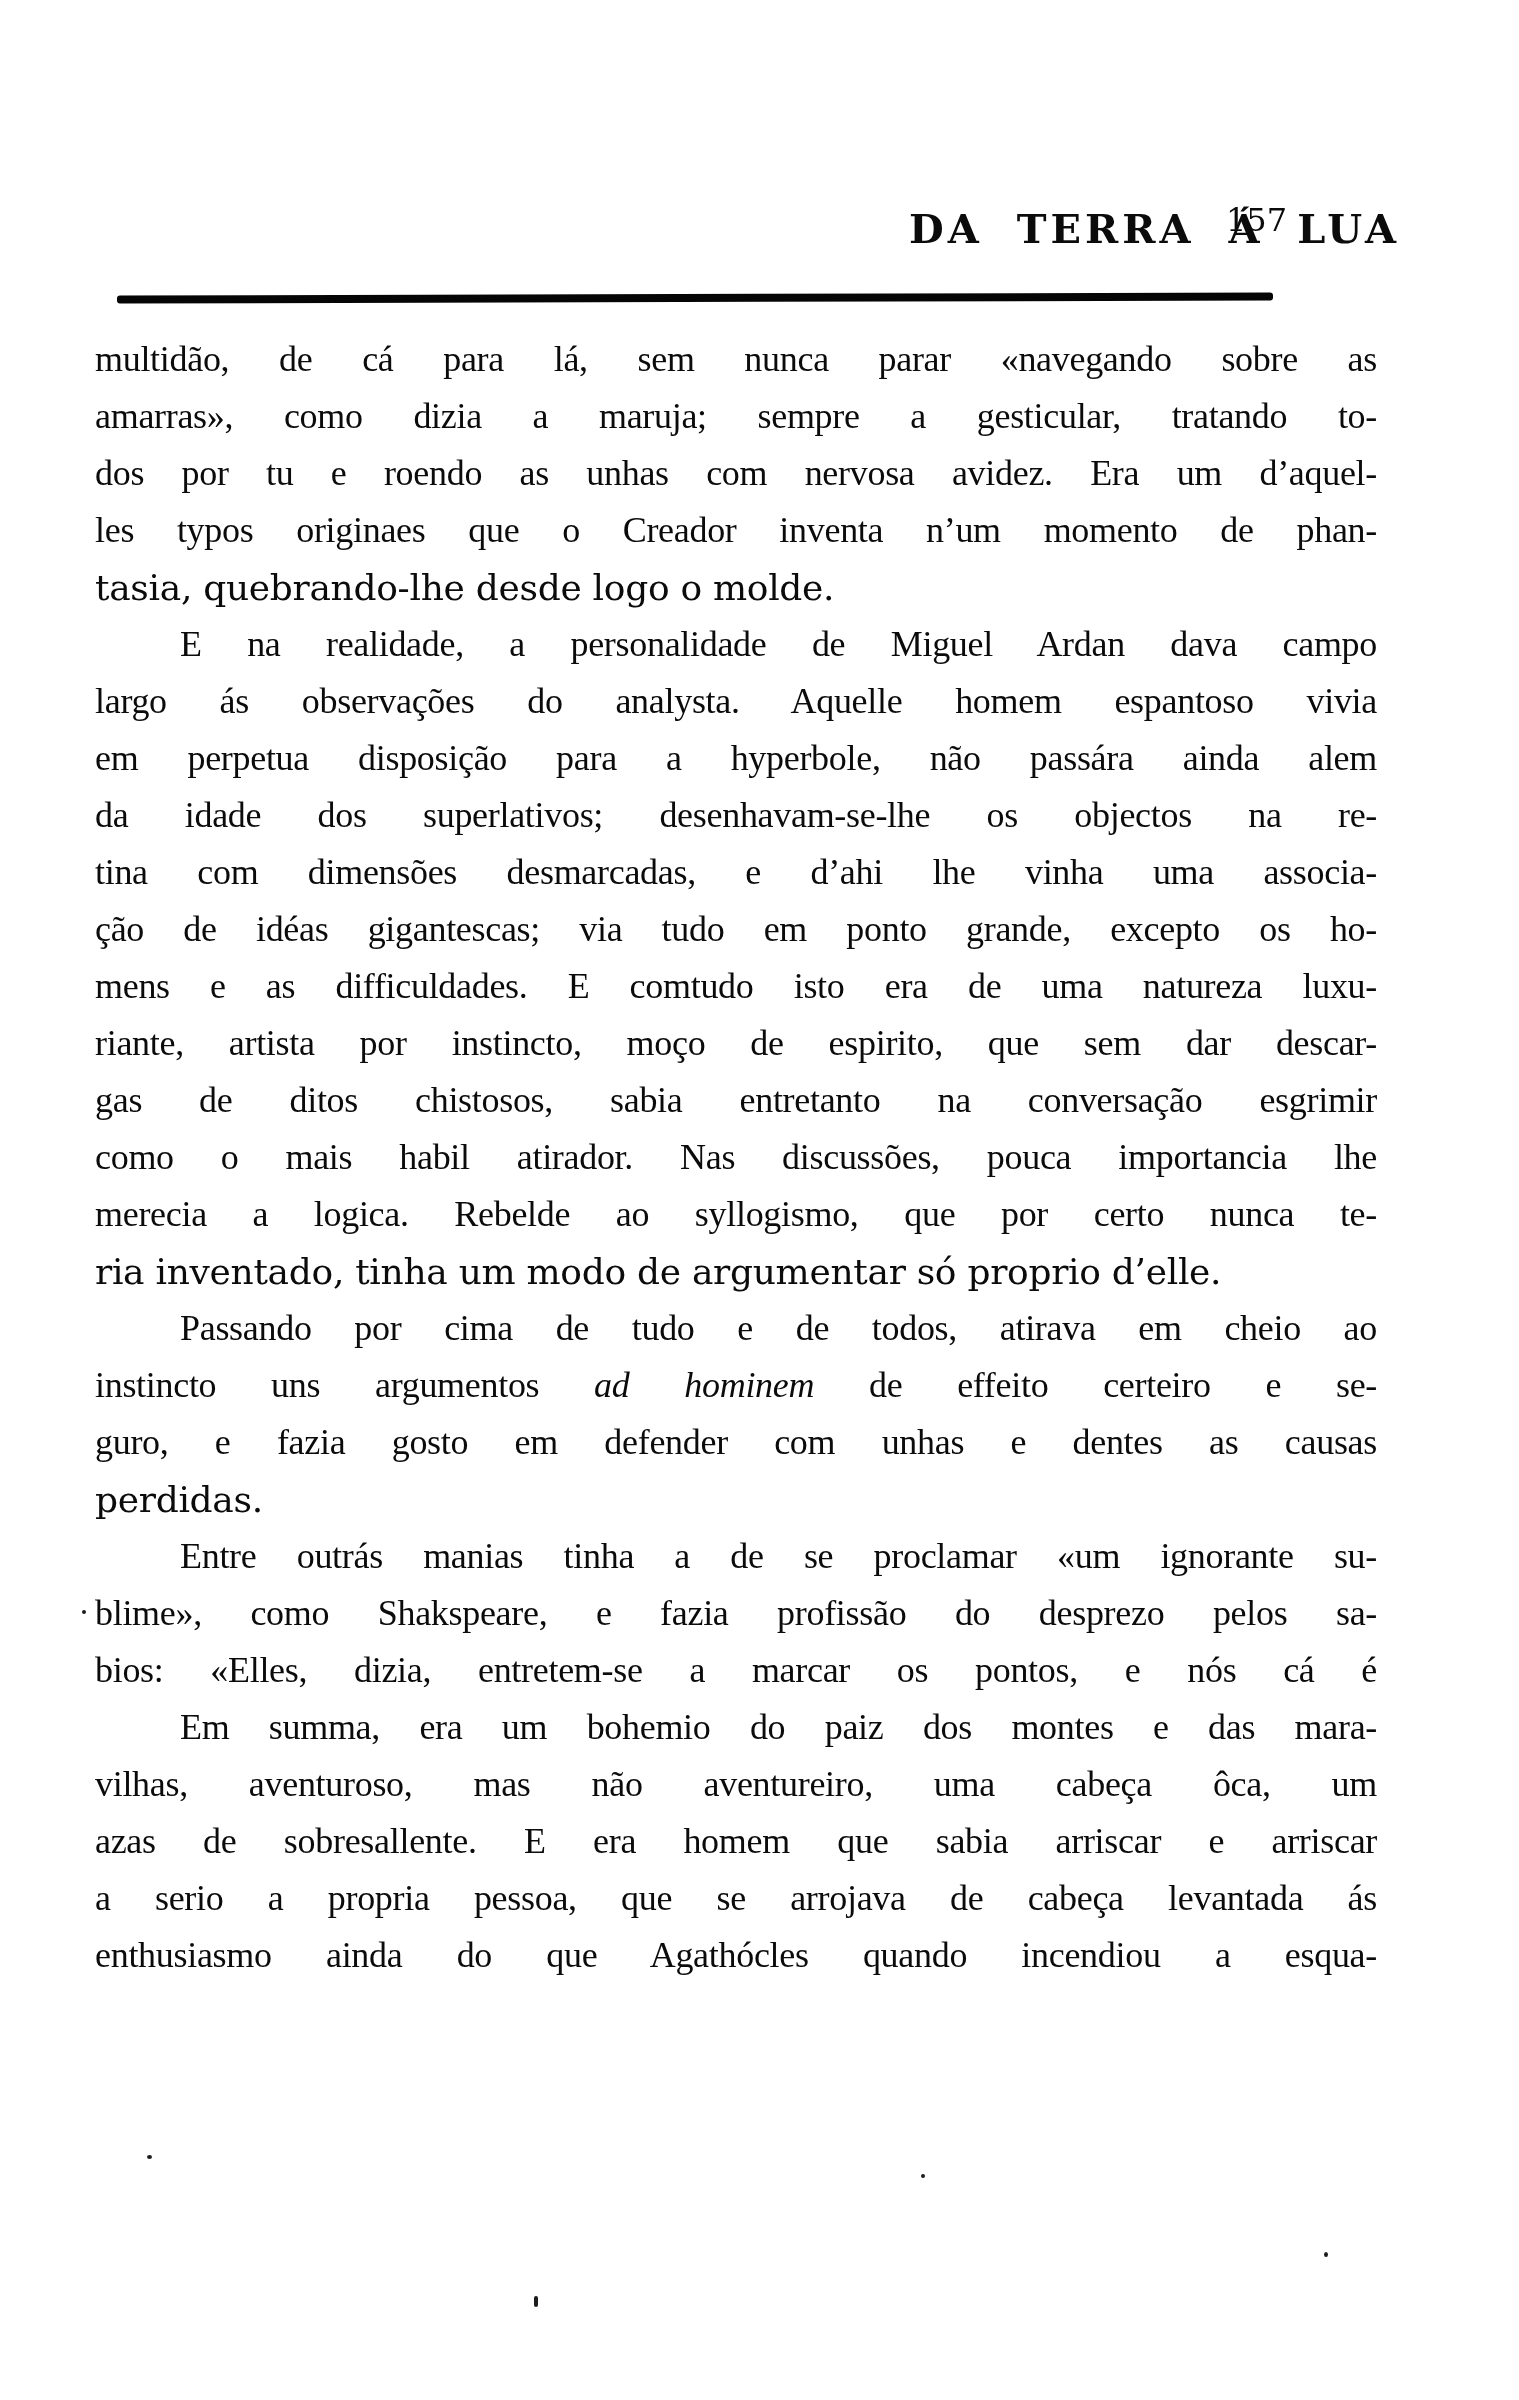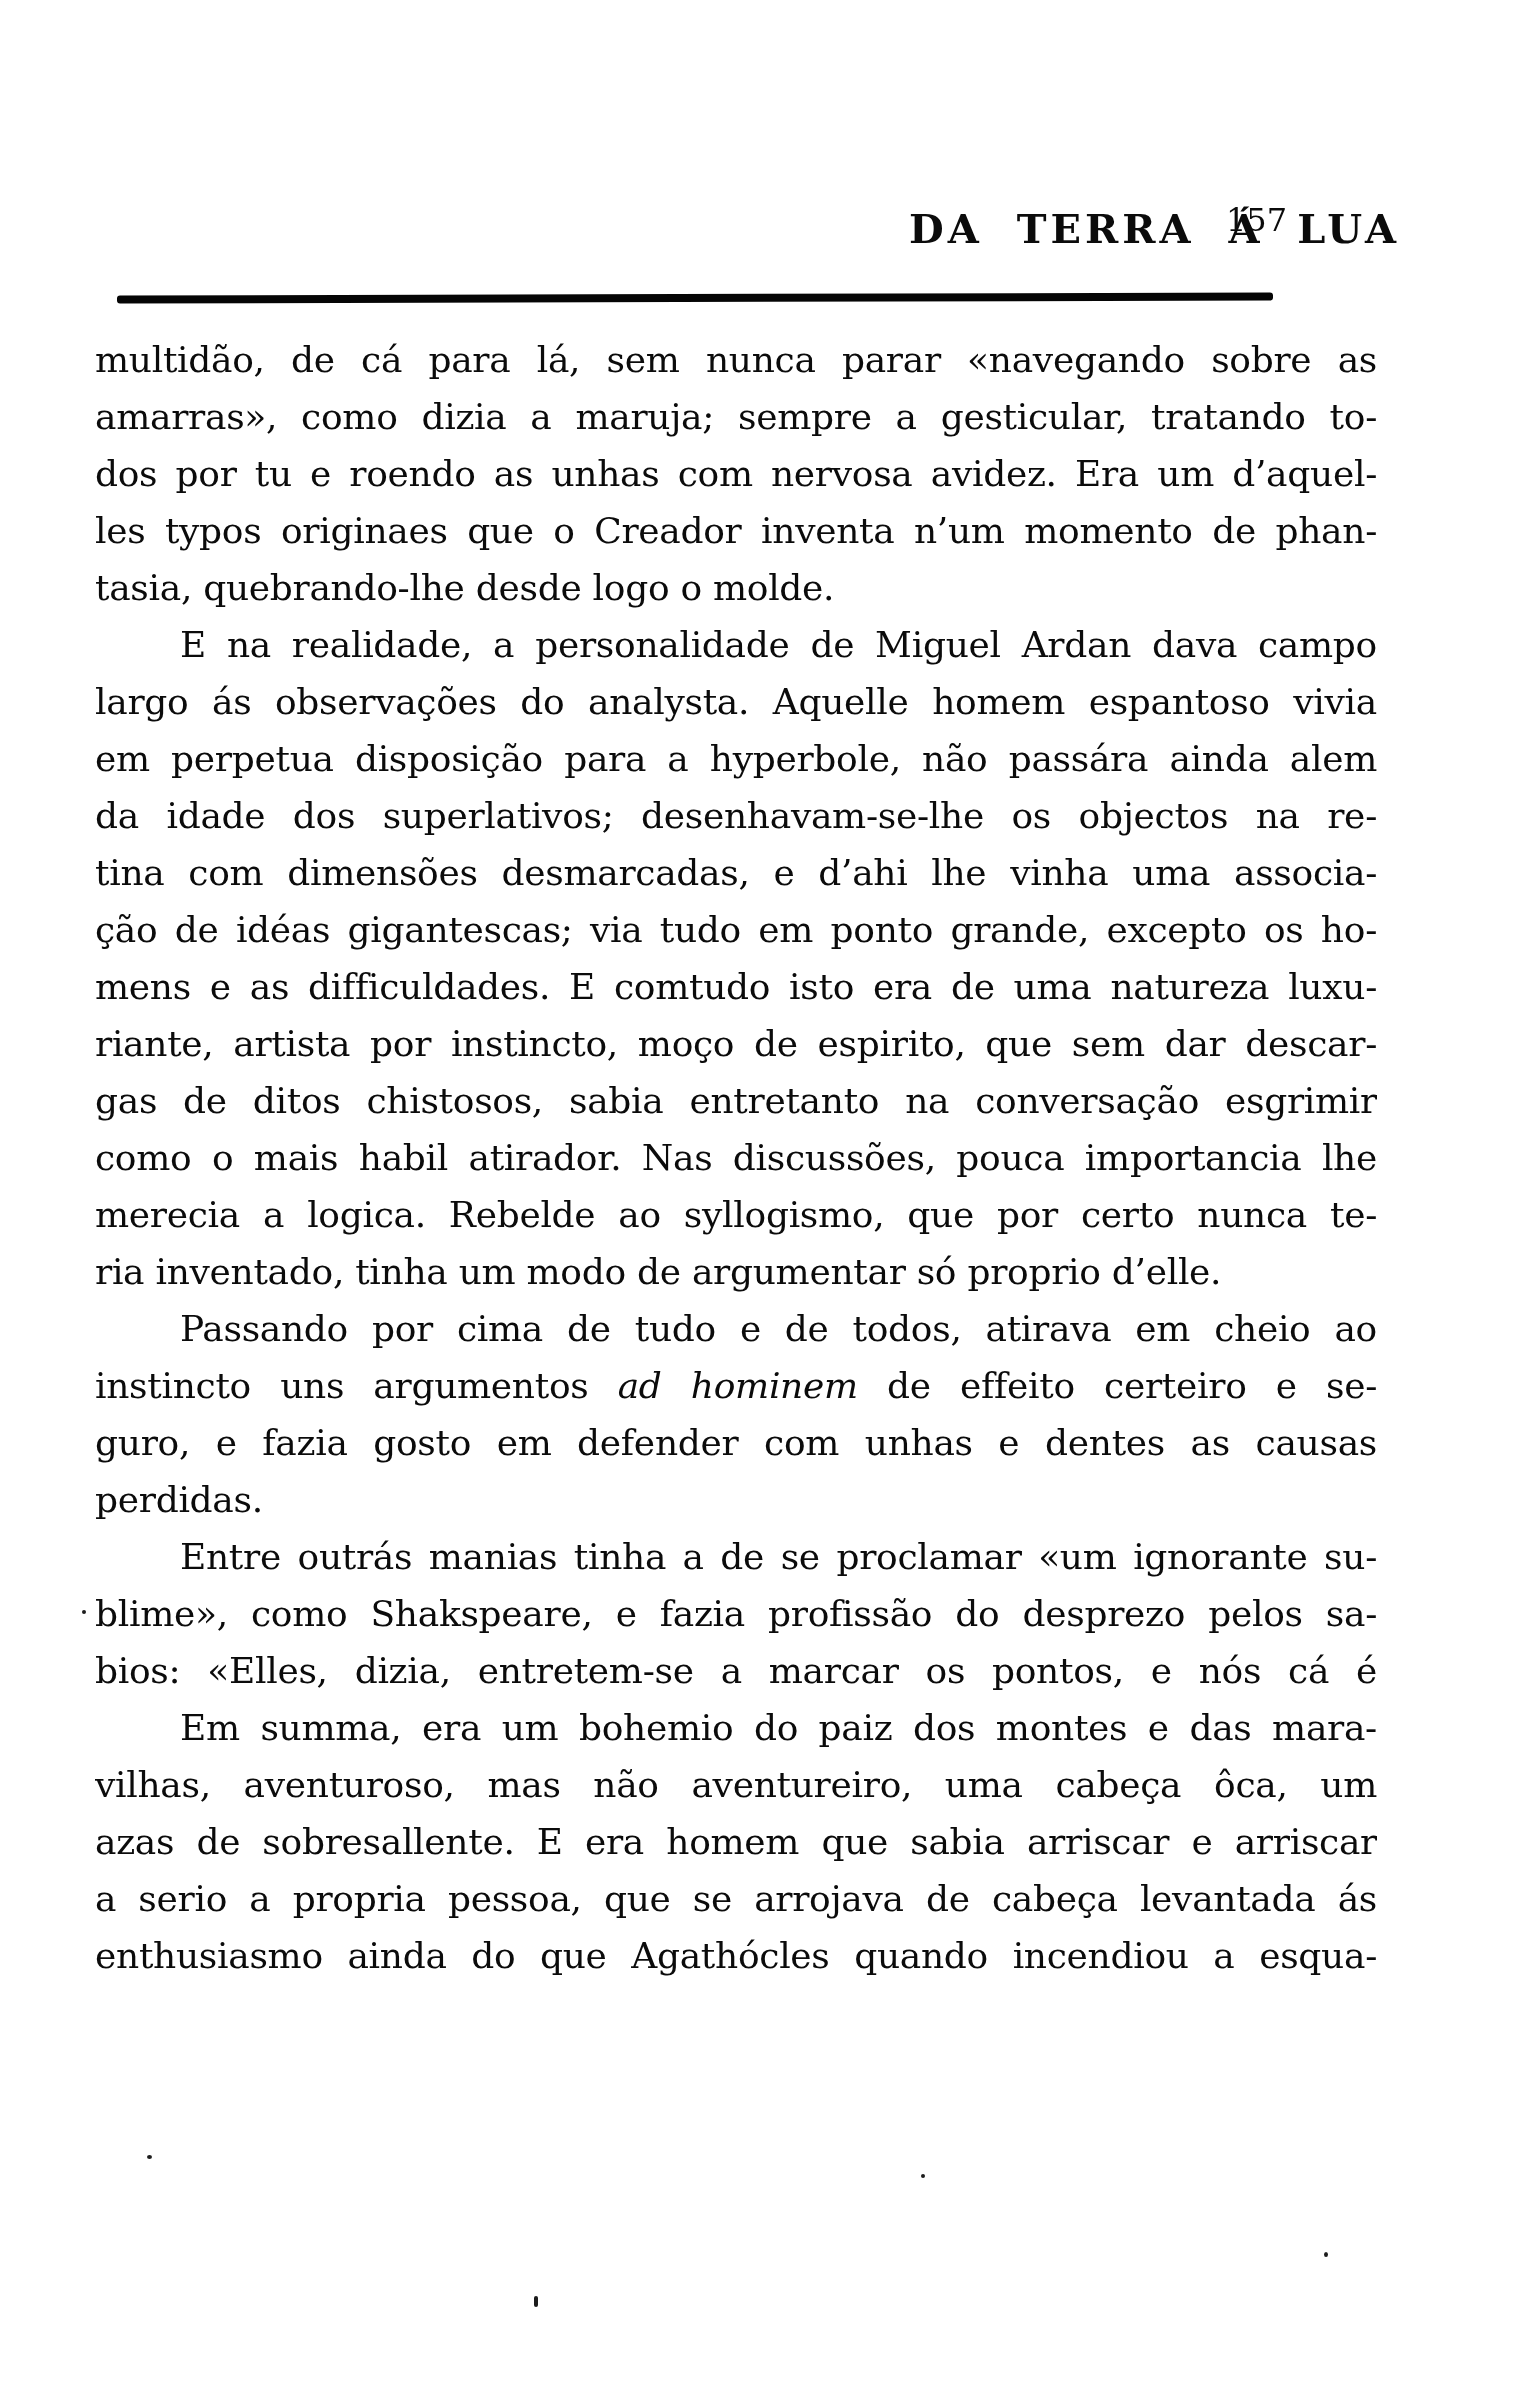--- a/index.html
+++ b/index.html
@@ -31,21 +31,21 @@
     position:absolute;left:117px;top:294px;width:1156px;height:8px;
     background:#050505;border-radius:3px;
     transform:rotate(-0.15deg);
   }
   .body-text{
     position:absolute;left:95px;top:331px;width:1282px;
     font-size:36px;line-height:57px;letter-spacing:-0.3px;
   }
   .para{margin:0;padding:0;}
   .line{height:57px;overflow:hidden;white-space:normal;}
-  .line.fill{text-align:justify;text-align-last:justify;}
+  .line.fill{text-align:justify;text-align-last:justify;font-family:Liberation Serif, serif;}
   .line.indent{text-indent:85px;}
   .it{font-style:italic;}
   .speck{position:absolute;background:#1c1c1c;border-radius:50%;}
   .speck.s1{left:147px;top:2155px;width:5px;height:4px;}
   .speck.s2{left:921px;top:2174px;width:4px;height:4px;}
   .speck.s3{left:1324px;top:2252px;width:4px;height:5px;}
   .speck.s4{left:534px;top:2296px;width:4px;height:11px;border-radius:2px;}
   .speck.s5{left:82px;top:1610px;width:4px;height:4px;}
 </style>
 </head>

